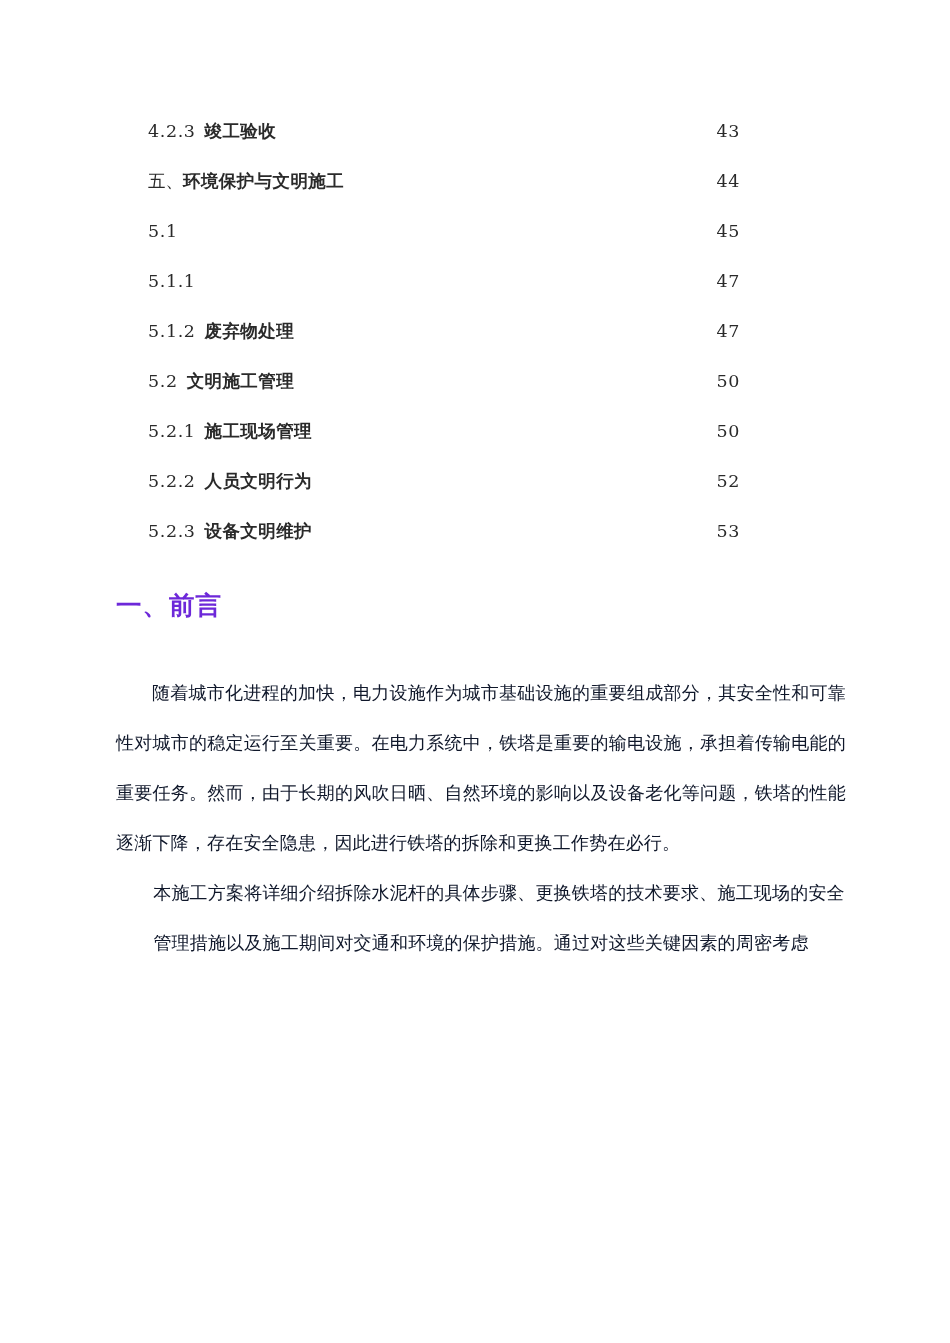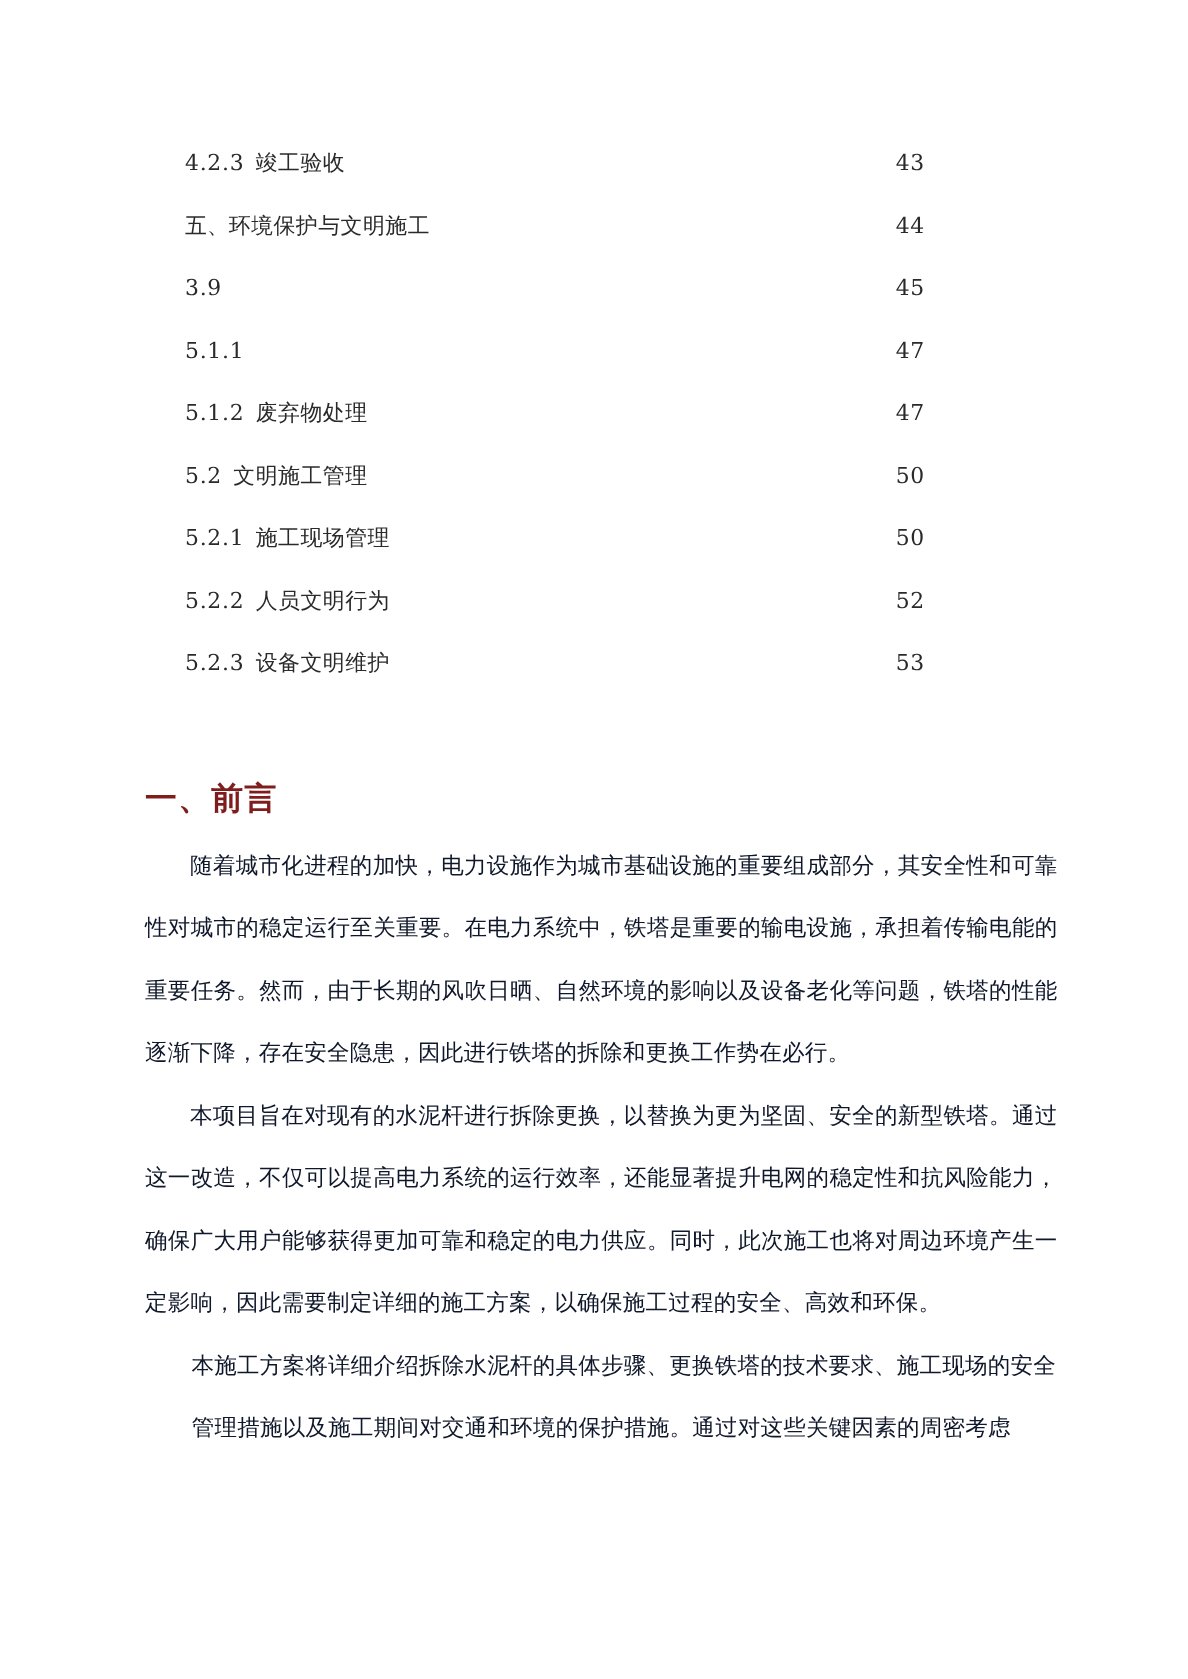--- a/index.html
+++ b/index.html
@@ -46,20 +46,21 @@
     flex: 0 0 auto;
   }
   .toc-num.cn {
     font-family: "DejaVu Serif", "Liberation Serif", serif;
     letter-spacing: 0;
   }
   .toc-gap { flex: 0 0 9px; }
   .toc-title {
     flex: 0 0 auto;
     letter-spacing: 0.4px;
+    font-weight: bold;
   }
   .toc-dots {
     flex: 1 1 auto;
     overflow: hidden;
     min-width: 10px;
     position: relative;
     height: 1em;
   }
   .toc-dots::before {
     content: "......................................................................................................";
@@ -73,25 +74,25 @@
     flex: 0 0 34px;
     text-align: right;
     font-size: 17.5px;
     letter-spacing: 0.6px;
   }
 
   
   .section-heading {
     position: absolute;
     left: 116px;
-    top: 621px;
+    top: 588px;
     font-size: 25.5px;
     font-weight: bold;
     letter-spacing: 1px;
-    color: #7f1d1d;
+    color: #6d28d9;
     font-family: "DejaVu Sans", "Liberation Sans", sans-serif;
   }
 
   
   .body-text {
     position: absolute;
     left: 116px;
     top: 668px;
     width: 730px;
   }
@@ -125,21 +126,21 @@
     </div>
 
     <div class="toc-entry">
       <span class="toc-num cn">五、</span>
       <span class="toc-title">环境保护与文明施工</span>
       <span class="toc-dots"></span>
       <span class="toc-page">44</span>
     </div>
 
     <div class="toc-entry">
-      <span class="toc-num">3.9</span>
+      <span class="toc-num">5.1</span>
       <span class="toc-gap"></span>
       <span class="toc-dots"></span>
       <span class="toc-page">45</span>
     </div>
 
     <div class="toc-entry">
       <span class="toc-num">5.1.1</span>
       <span class="toc-gap"></span>
       <span class="toc-dots"></span>
       <span class="toc-page">47</span>
@@ -185,17 +186,16 @@
       <span class="toc-dots"></span>
       <span class="toc-page">53</span>
     </div>
 
   </div>
 
   <div class="section-heading">一、前言</div>
 
   <div class="body-text">
     <p class="para">随着城市化进程的加快，电力设施作为城市基础设施的重要组成部分，其安全性和可靠性对城市的稳定运行至关重要。在电力系统中，铁塔是重要的输电设施，承担着传输电能的重要任务。然而，由于长期的风吹日晒、自然环境的影响以及设备老化等问题，铁塔的性能逐渐下降，存在安全隐患，因此进行铁塔的拆除和更换工作势在必行。</p>
-    <p class="para">本项目旨在对现有的水泥杆进行拆除更换，以替换为更为坚固、安全的新型铁塔。通过这一改造，不仅可以提高电力系统的运行效率，还能显著提升电网的稳定性和抗风险能力，确保广大用户能够获得更加可靠和稳定的电力供应。同时，此次施工也将对周边环境产生一定影响，因此需要制定详细的施工方案，以确保施工过程的安全、高效和环保。</p>
     <p class="para last">本施工方案将详细介绍拆除水泥杆的具体步骤、更换铁塔的技术要求、施工现场的安全管理措施以及施工期间对交通和环境的保护措施。通过对这些关键因素的周密考虑</p>
   </div>
 
 </div>
 
 </body></html>

